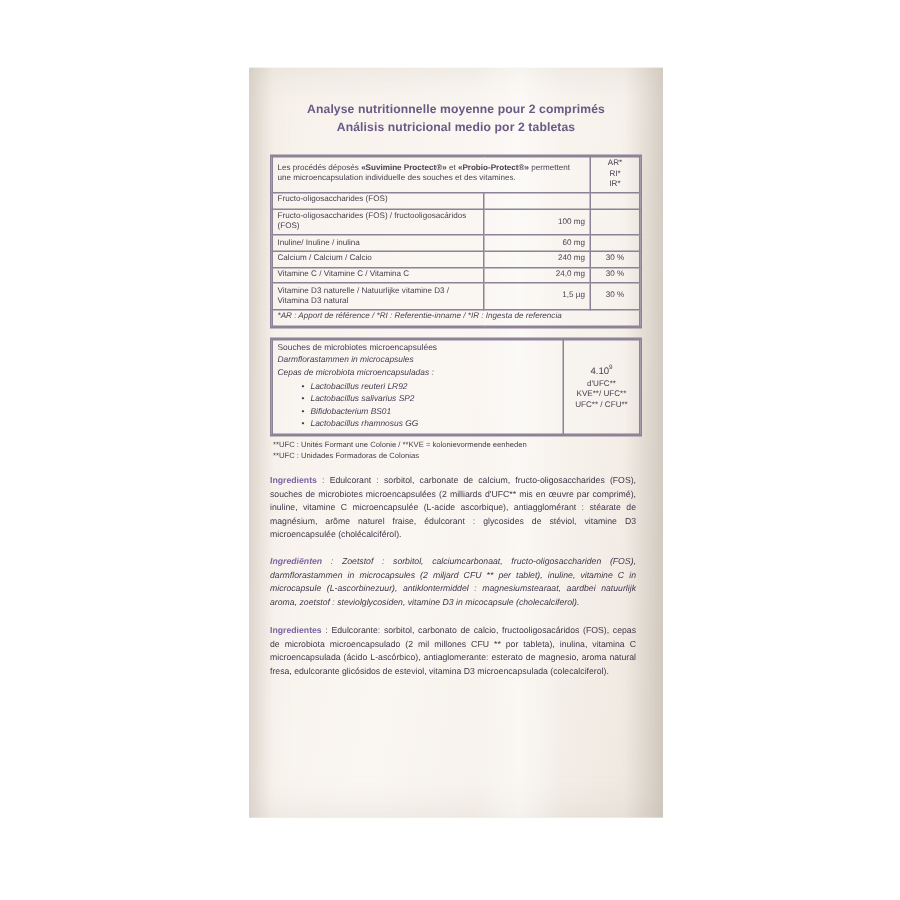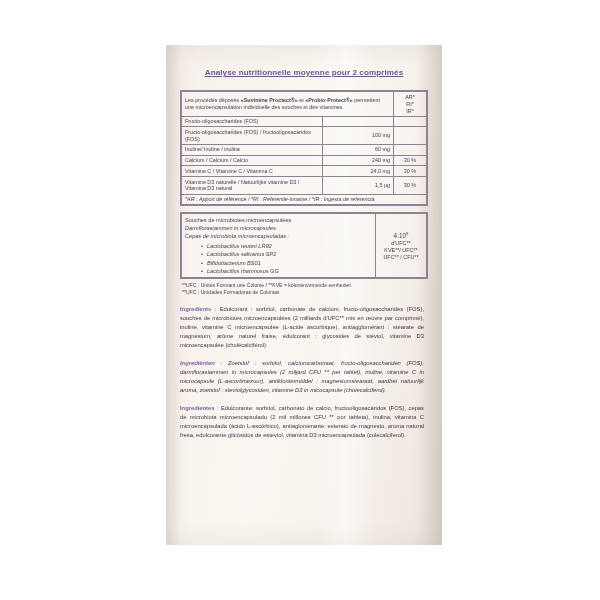--- a/index.html
+++ b/index.html
@@ -56,21 +56,21 @@
   
   .heading {
     margin-top: 22px;
     text-align: center;
     color: #6a5a86;
     font-weight: bold;
     font-size: 8.1px;
     line-height: 1.52;
     letter-spacing: 0.01em;
   }
-  .heading div { white-space: nowrap; text-decoration: underline; }
+  .heading div { white-space: nowrap; }
 
   
   .panel-box {
     border: 1px solid #8d8296;
     margin-top: 11px;
     background: rgba(255,255,255,0.16);
   }
   .panel-box + .panel-box { margin-top: 6px; }
 
   .tbl {
@@ -176,20 +176,21 @@
 <div id="label-panel">
   <div class="carton">
     <div class="sheen a"></div>
     <div class="sheen c"></div>
     <div class="sheen b"></div>
 
     <div class="content">
 
       <div class="heading">
         <div>Analyse nutritionnelle moyenne pour 2 comprimés</div>
+        <div>Análisis nutricional medio por 2 tabletas</div>
       </div>
 
       <div class="panel-box">
         <table class="tbl">
           <tbody>
             <tr>
               <td class="intro-cell" colspan="3">
                 <span>Les procédés déposés </span><b>«Suvimine Proctect®»</b><span> et </span><b>«Probio-Protect®»</b><span> permettent une microencapsulation individuelle des souches et des vitamines.</span>
               </td>
               <td class="ar-cell">

